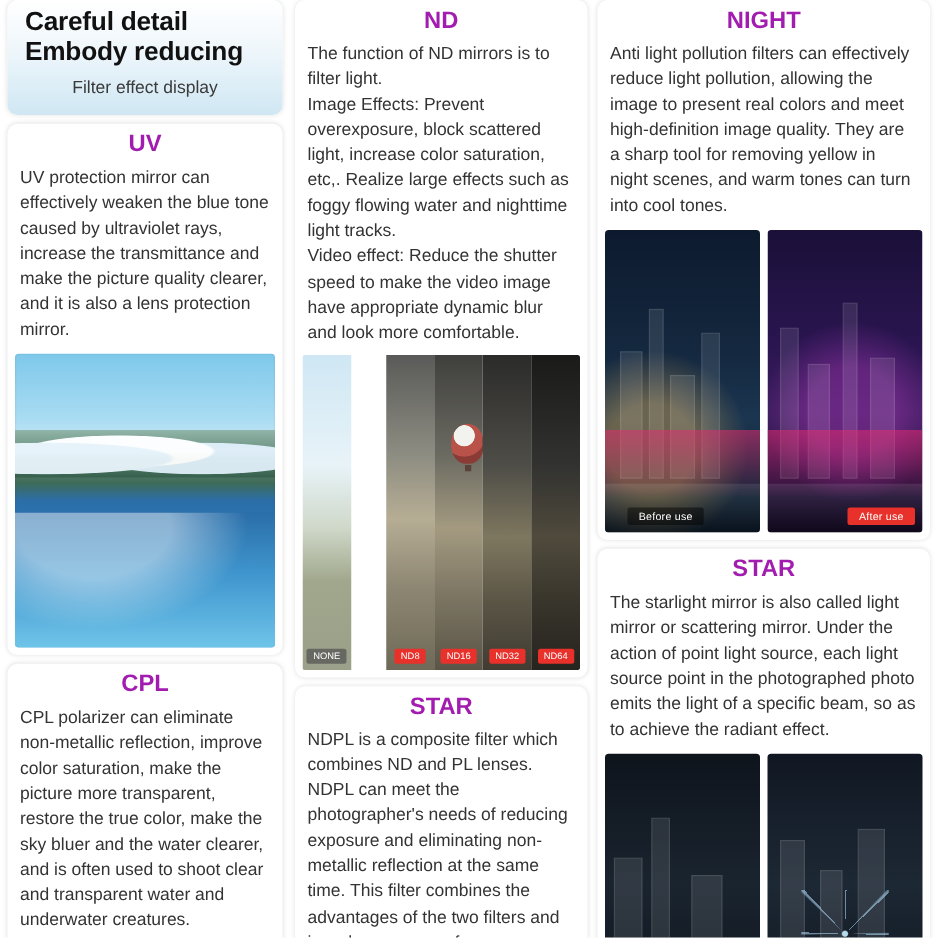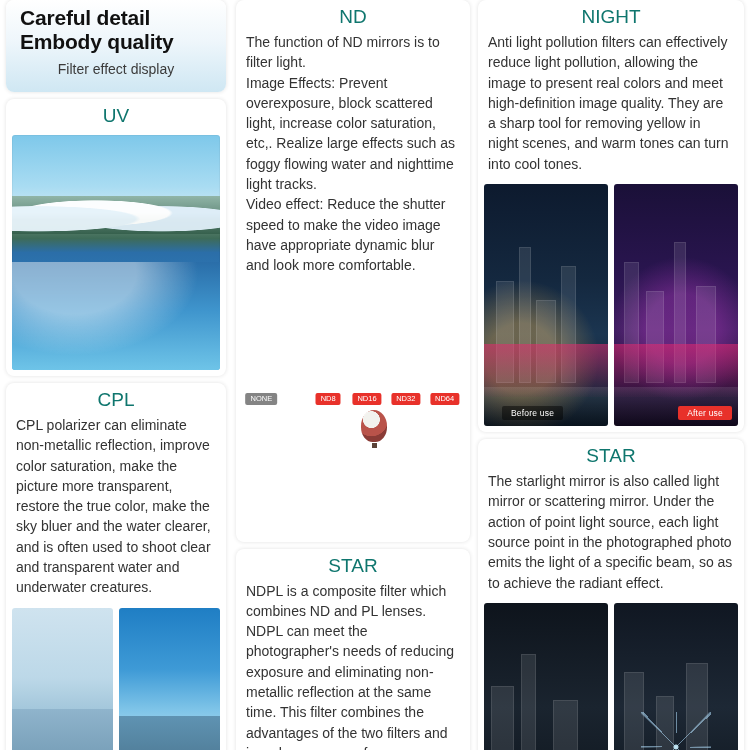--- a/index.html
+++ b/index.html
@@ -21,23 +21,23 @@
   .card {
     background: #fff;
     border-radius: 8px;
     box-shadow: 0 0 4px rgba(0,0,0,0.12);
     overflow: hidden;
     position: relative;
   }
   .card-title {
     text-align: center;
     font-size: 19px;
-    color: #0f766e;
+    color: #a21caf;
     padding: 6px 0 4px;
-    font-weight: normal;
+    font-weight: bold;
   }
   .card-body {
     font-size: 14px;
     line-height: 1.45;
     color: #333;
     padding: 0 10px 6px;
   }
 
   
   .col1 { padding: 0 6px 0 6px; display: flex; flex-direction: column; gap: 7px; }
@@ -130,21 +130,20 @@
   
   .col2 { padding: 0 4px; display: flex; flex-direction: column; gap: 7px; }
   .nd-card { flex: 0 0 auto; }
   .nd-strip {
     display: flex;
     margin: 2px 6px 6px;
     height: 252px;
     border-radius: 2px;
     overflow: hidden;
     position: relative;
-    align-items: center;
   }
   .nd-seg { position: relative; flex: 1; }
   .nd-seg .seg-label {
     position: absolute; left: 50%; transform: translateX(-50%);
     bottom: 5px;
     font-size: 7.5px; color: #fff;
     padding: 1.5px 5px; border-radius: 2px;
     white-space: nowrap;
   }
   .seg-none  { background: rgba(80,80,80,.7); }
@@ -237,27 +236,28 @@
 </head>
 <body>
 
 <div class="page">
 
   <div class="col1">
 
     <div class="card hero">
       <h1>
         <span>Careful detail</span><br>
-        <span>Embody quality</span>
+        <span>Embody reducing</span>
       </h1>
       <div class="sub">Filter effect display</div>
     </div>
 
     <div class="card uv-card">
       <div class="card-title">UV</div>
+      <div class="card-body">UV protection mirror can effectively weaken the blue tone caused by ultraviolet rays, increase the transmittance and make the picture quality clearer, and it is also a lens protection mirror.</div>
       <div class="uv-img">
         <span class="tag tag-after">After use</span>
       </div>
     </div>
 
     <div class="card cpl-card">
       <div class="card-title">CPL</div>
       <div class="card-body">CPL polarizer can eliminate non-metallic reflection, improve color saturation, make the picture more transparent, restore the true color, make the sky bluer and the water clearer, and is often used to shoot clear and transparent water and underwater creatures.</div>
       <div class="cpl-pair">
         <div class="cpl-half cpl-left">

